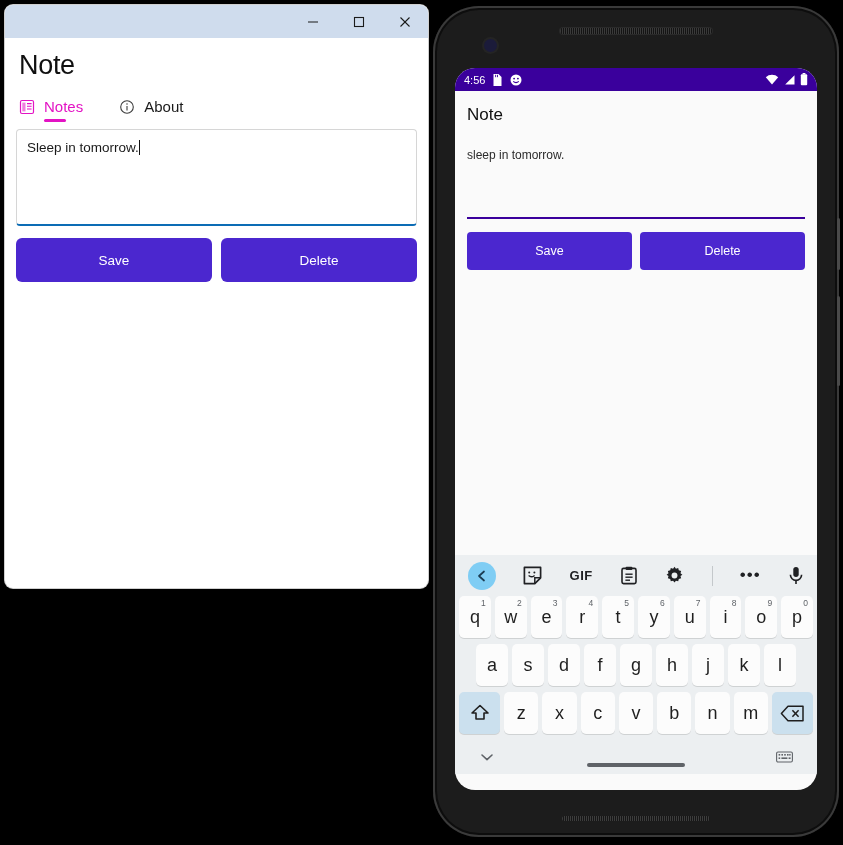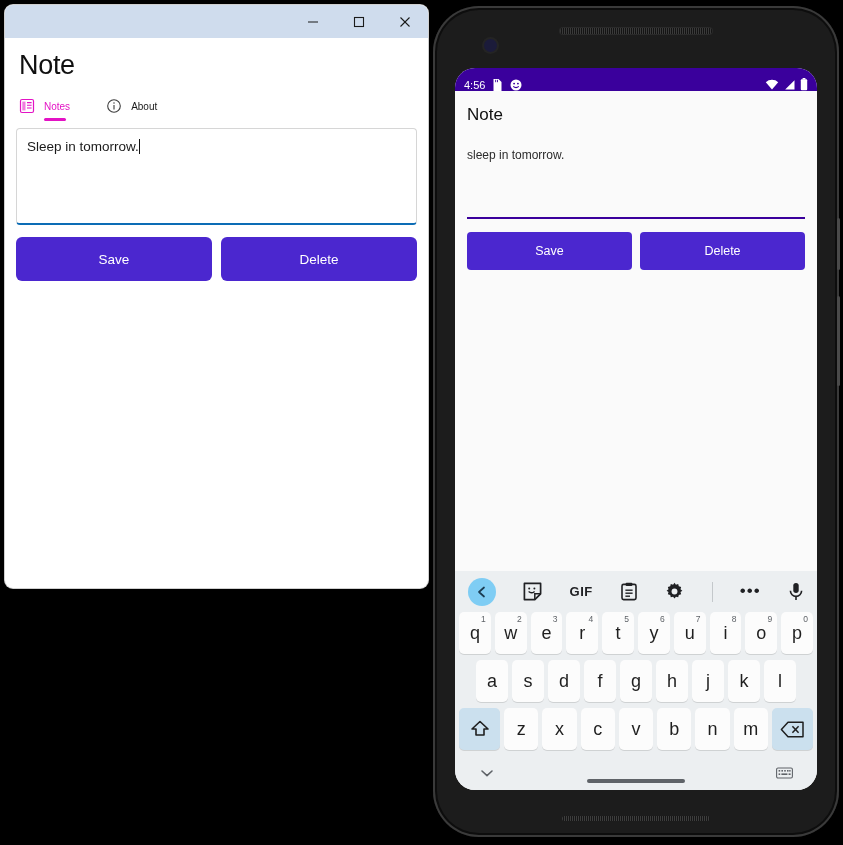--- a/index.html
+++ b/index.html
@@ -31,21 +31,21 @@
   .win-ctl svg { display:block; }
   .win-body { padding: 0 11px; }
   .win-title {
     font-size: 27px; font-weight: 400; color: #101010;
     letter-spacing: -0.3px; margin-top: 12px; margin-left: 3px;
   }
   .tabs { display: flex; align-items: flex-start; margin-top: 17px; margin-left: 3px; }
   .tab { display: flex; align-items: center; position: relative; padding-bottom: 7px; }
   .tab + .tab { margin-left: 36px; }
   .tab-ico { width: 16px; height: 16px; margin-right: 9px; display:block; }
-  .tab-label { font-size: 10px; color: #1a1a1a; }
+  .tab-label { font-size: 15px; color: #1a1a1a; }
   .tab.active .tab-label { color: #E313C4; }
   .tab-underline {
     position: absolute; left: 25px; bottom: 0;
     width: 22px; height: 3px; border-radius: 2px; background: #E313C4;
   }
   .note-box {
     margin-top: 7px;
     height: 97px;
     border: 1px solid #d6d6d6;
     border-bottom: 2px solid #0c6cb5;
@@ -101,21 +101,21 @@
     background: #1b1b3a; box-shadow: 0 0 0 2px #242424;
   }
   .side-btn {
     position: absolute; right: -1px; width: 3px; background: #4a4a4a; border-radius: 2px;
   }
   .side-btn.power { top: 212px; height: 52px; }
   .side-btn.vol { top: 290px; height: 90px; }
 
   
   .statusbar {
-    height: 23px; background: #3A009C; display: flex; align-items: flex-end;
+    height: 23px; background: #3A009C; display: flex; align-items: center;
     padding: 0 9px; color: #fff; font-size: 11px; gap: 30px;
   }
   .sb-left { display: flex; align-items: center; gap: 7px; }
   .sb-right { margin-left: auto; display: flex; align-items: center; gap: 4px; }
   .sb-ico { display: block; }
 
   
   .app-head {
     padding: 14px 12px 0 12px;
     font-size: 17px; color: #101010; font-weight: 400;
@@ -128,21 +128,21 @@
   }
   .app-field-text { font-size: 12px; color: #2b2b2b; }
   .app-btnrow { display: flex; gap: 8px; margin: 13px 12px 0 12px; }
   .app-btn {
     flex: 1; height: 38px; border: none; border-radius: 4px;
     background: #4B27CF; color: #fff; font-size: 12.5px;
     font-family: "Liberation Sans", sans-serif; cursor: pointer;
   }
 
   
-  .kb { position: absolute; left: 0; right: 0; bottom: 0; background: #ECEFF1; }
+  .kb { position: absolute; left: 0; right: 0; bottom: 16px; background: #ECEFF1; }
   .kb-toolbar {
     height: 41px; display: flex; align-items: center;
     padding: 0 13px; gap: 0; justify-content: space-between;
   }
   .kb-tool { display: flex; align-items: center; justify-content: center; color: #202124; }
   .kb-tool-back {
     width: 28px; height: 28px; border-radius: 50%;
     background: #7FCDF4; color: #1b3c52;
   }
   .kb-divider { width: 1px; height: 20px; background: #c4c8cb; }

